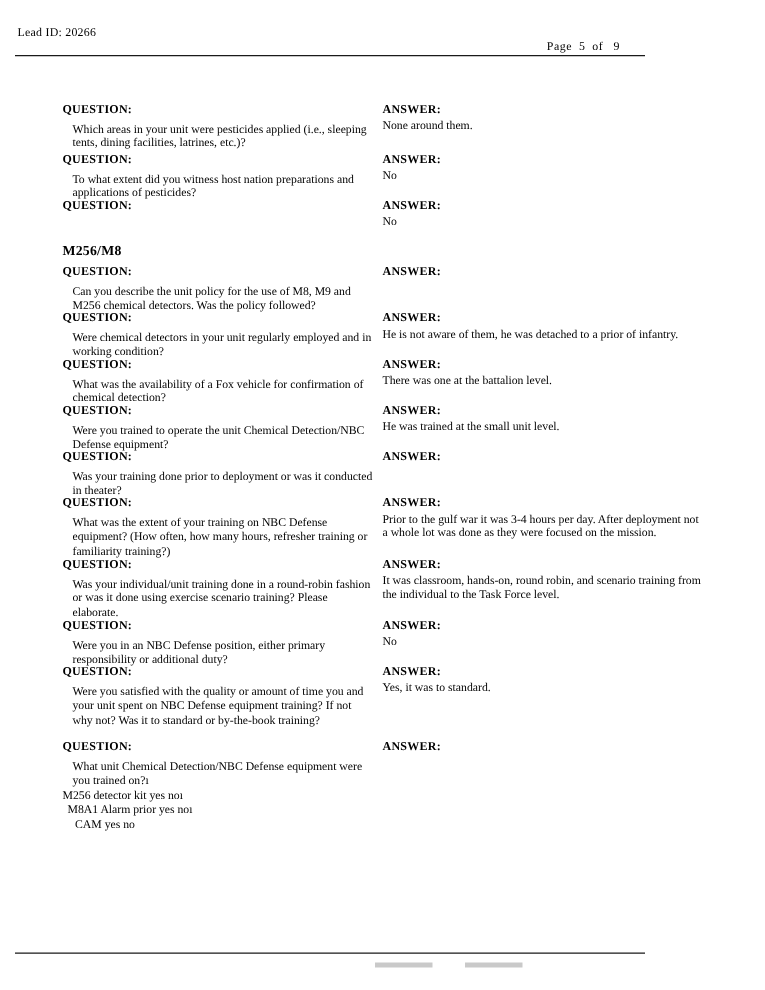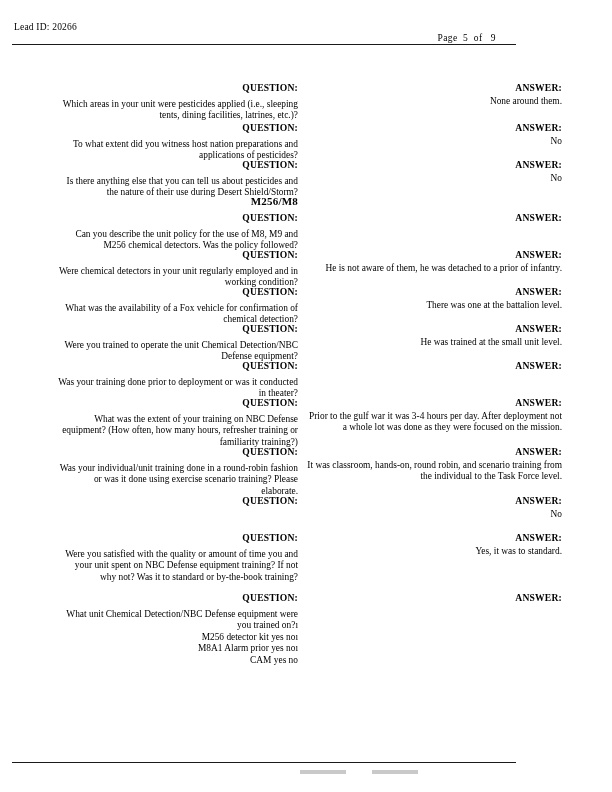--- a/index.html
+++ b/index.html
@@ -13,21 +13,20 @@
     font-family: "Liberation Serif", serif;
     color: #000000;
     position: relative;
     overflow: hidden;
   }
   .page {
     position: relative;
     width: 528px;
     height: 792px;
     box-sizing: border-box;
-    text-align: right;
   }
   
   .header {
     position: absolute;
     top: 22px;
     left: 14px;
     right: 14px;
     height: 16px;
     font-size: 9.5px;
     font-family: "Liberation Serif", serif;
@@ -153,21 +152,20 @@
       </div>
       <div class="col-a">
         <span class="lbl">ANSWER:</span>
         <span class="atext">No</span>
       </div>
     </div>
 
     <div class="row" style="height:37px;">
       <div class="col-q">
         <span class="lbl">QUESTION:</span>
-        <span class="qtext indent">Is there anything else that you can tell us about pesticides and the nature of their use during Desert Shield/Storm?</span>
       </div>
       <div class="col-a">
         <span class="lbl">ANSWER:</span>
         <span class="atext">No</span>
       </div>
     </div>
 
     <div class="row" style="height:16px;">
       <div class="col-q">
         <span class="section-head">M256/M8</span>
@@ -247,20 +245,21 @@
       </div>
       <div class="col-a">
         <span class="lbl">ANSWER:</span>
         <span class="atext">It was classroom, hands-on, round robin, and scenario training from the individual to the Task Force level.</span>
       </div>
     </div>
 
     <div class="row" style="height:37px;">
       <div class="col-q">
         <span class="lbl">QUESTION:</span>
+        <span class="qtext indent">Were you in an NBC Defense position, either primary responsibility or additional duty?</span>
       </div>
       <div class="col-a">
         <span class="lbl">ANSWER:</span>
         <span class="atext">No</span>
       </div>
     </div>
 
     <div class="row" style="height:60px;">
       <div class="col-q">
         <span class="lbl">QUESTION:</span>

